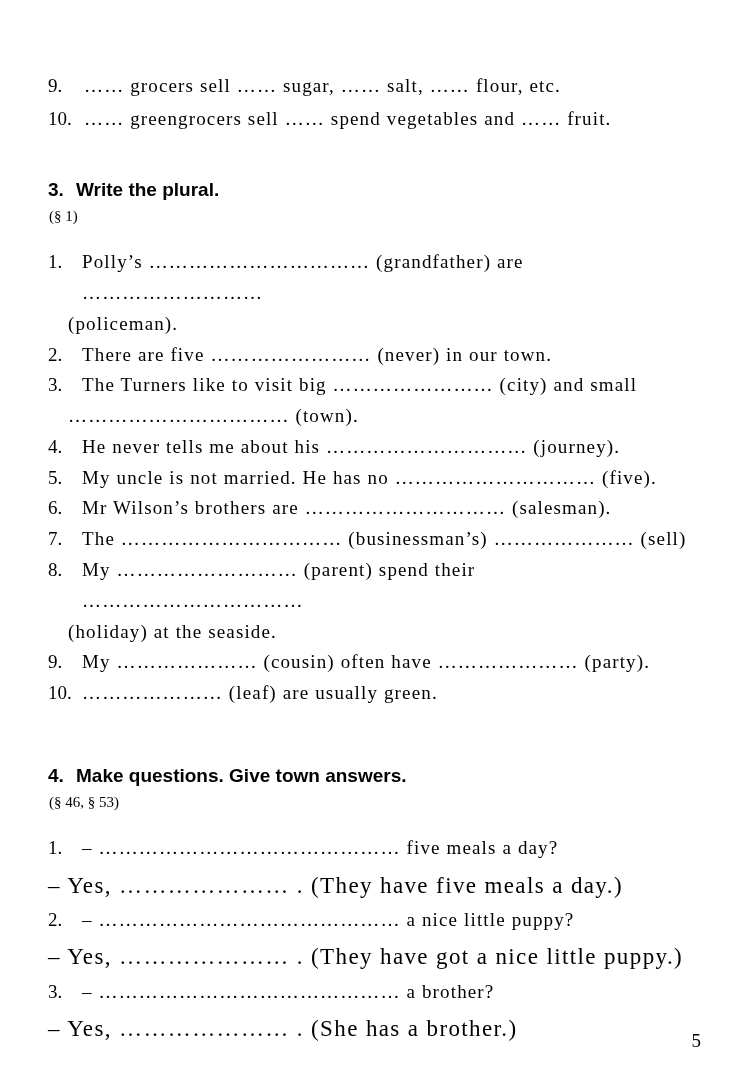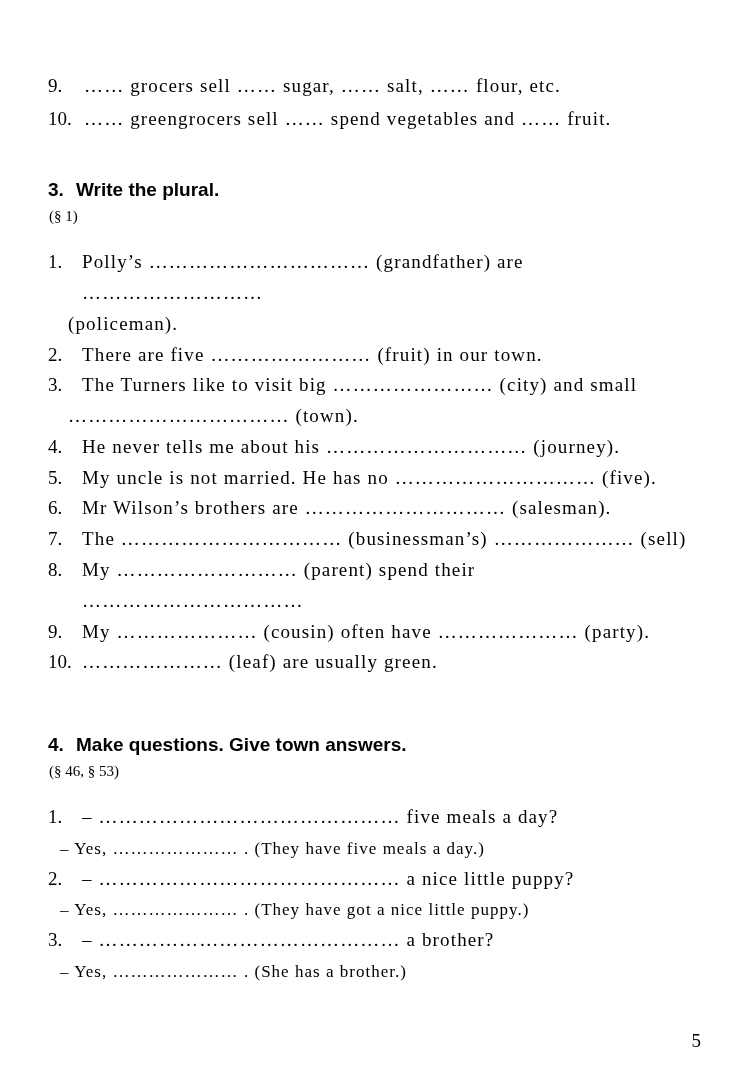--- a/index.html
+++ b/index.html
@@ -72,22 +72,22 @@
   .gap-after-ref { height: 22px; }
   .gap-before-4 { height: 56px; }
 
   .sub-line {
     font-size: 19px;
     margin-left: 20px;
     line-height: 1.62;
   }
   .q-list .ex-item { margin-bottom: 2px; }
   .q-list .answer {
-    font-size: 17px;
-    margin-left: 12px;
+    font-size: 23px;
+    margin-left: 0;
     line-height: 1.7;
   }
 
   .page-number {
     position: absolute;
     right: 52px;
     bottom: 28px;
     font-size: 19px;
   }
 </style>
@@ -118,21 +118,21 @@
 
   <ol class="ex-list">
     <li class="ex-item">
       <span class="ex-num">1.</span>
       <span class="ex-body dots">Polly’s  ……………………………  (grandfather) are  ………………………</span>
     </li>
     <div class="sub-line dots">(policeman).</div>
 
     <li class="ex-item">
       <span class="ex-num">2.</span>
-      <span class="ex-body dots">There are five …………………… (fruit) in our town.</span>
+      <span class="ex-body dots">There are five …………………… (never) in our town.</span>
     </li>
 
     <li class="ex-item">
       <span class="ex-num">3.</span>
       <span class="ex-body dots">The Turners like to visit big  …………………… (city) and small</span>
     </li>
     <div class="sub-line dots">…………………………… (town).</div>
 
     <li class="ex-item">
       <span class="ex-num">4.</span>
@@ -151,20 +151,21 @@
 
     <li class="ex-item">
       <span class="ex-num">7.</span>
       <span class="ex-body dots">The  …………………………… (businessman’s) ………………… (sell)</span>
     </li>
 
     <li class="ex-item">
       <span class="ex-num">8.</span>
       <span class="ex-body dots">My  ……………………… (parent) spend their ……………………………</span>
     </li>
+    <div class="sub-line dots">(holiday) at the seaside.</div>
 
     <li class="ex-item">
       <span class="ex-num">9.</span>
       <span class="ex-body dots">My ………………… (cousin) often have  ………………… (party).</span>
     </li>
 
     <li class="ex-item">
       <span class="ex-num">10.</span>
       <span class="ex-body dots">………………… (leaf) are usually green.</span>
     </li>

